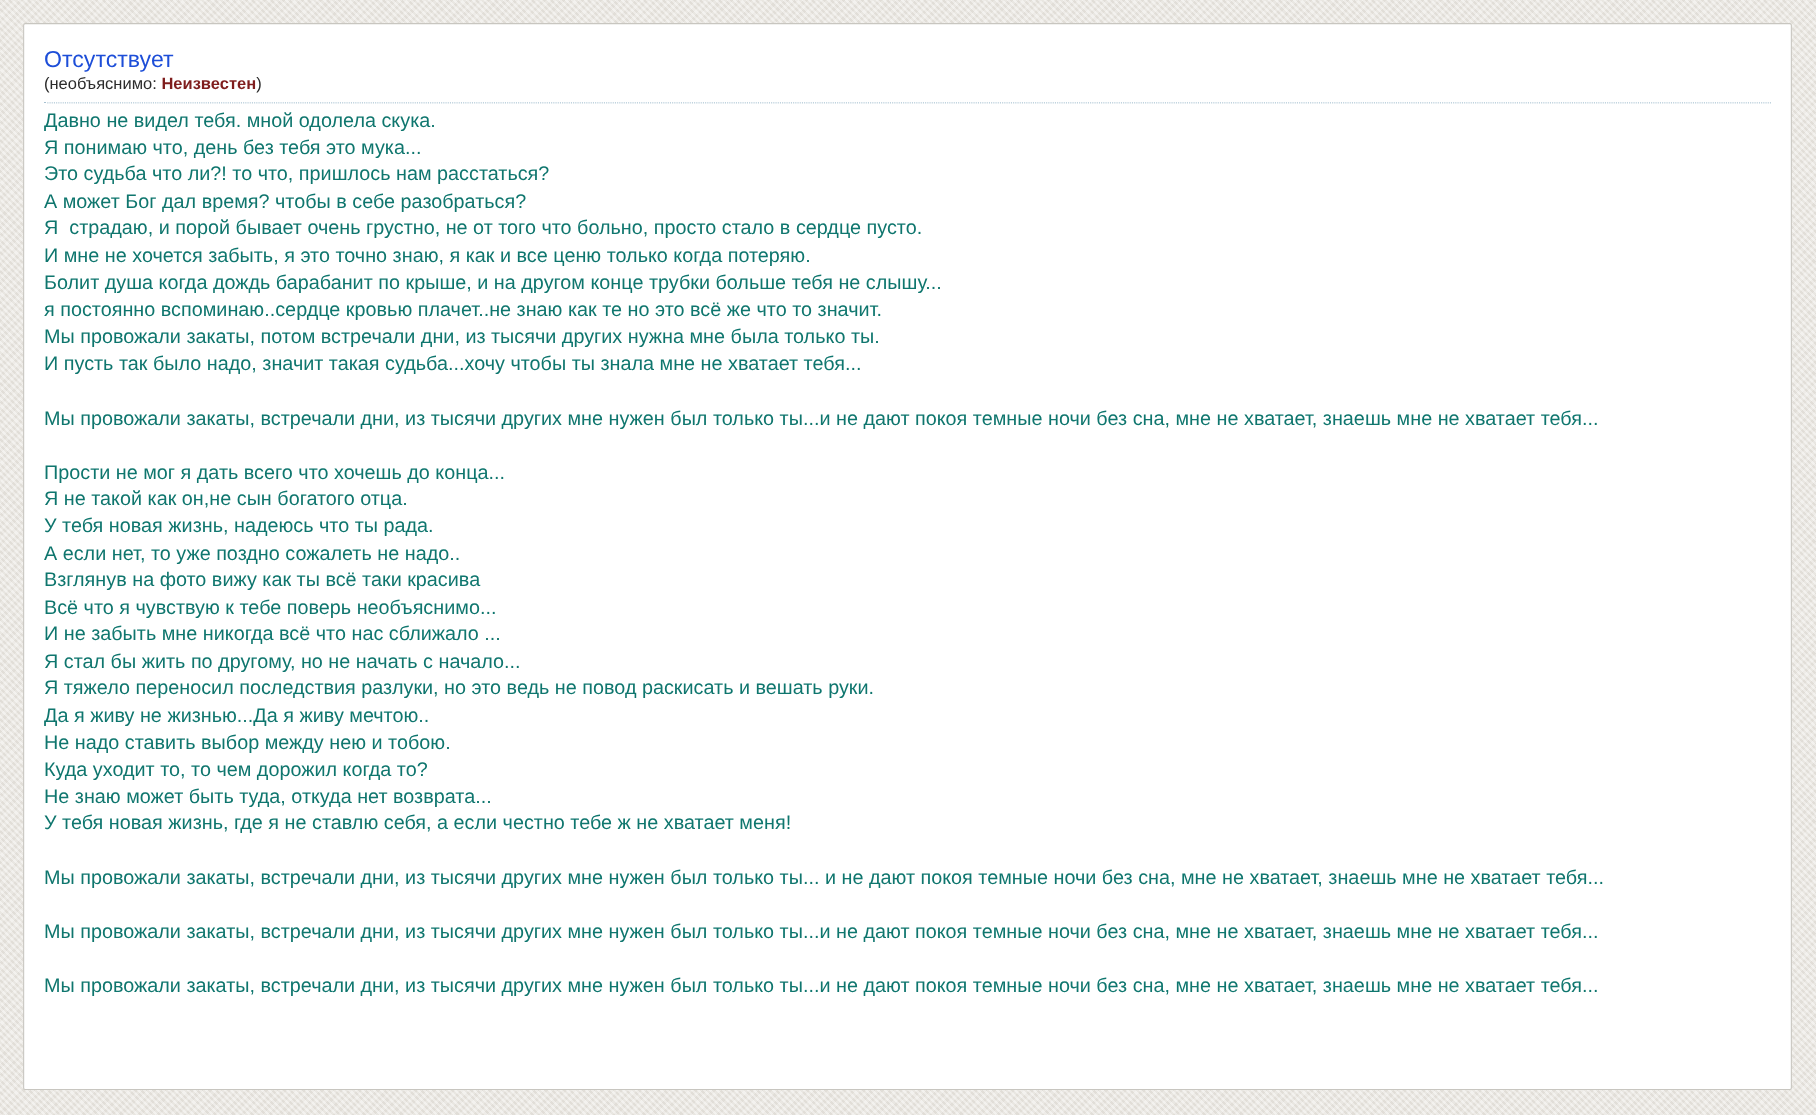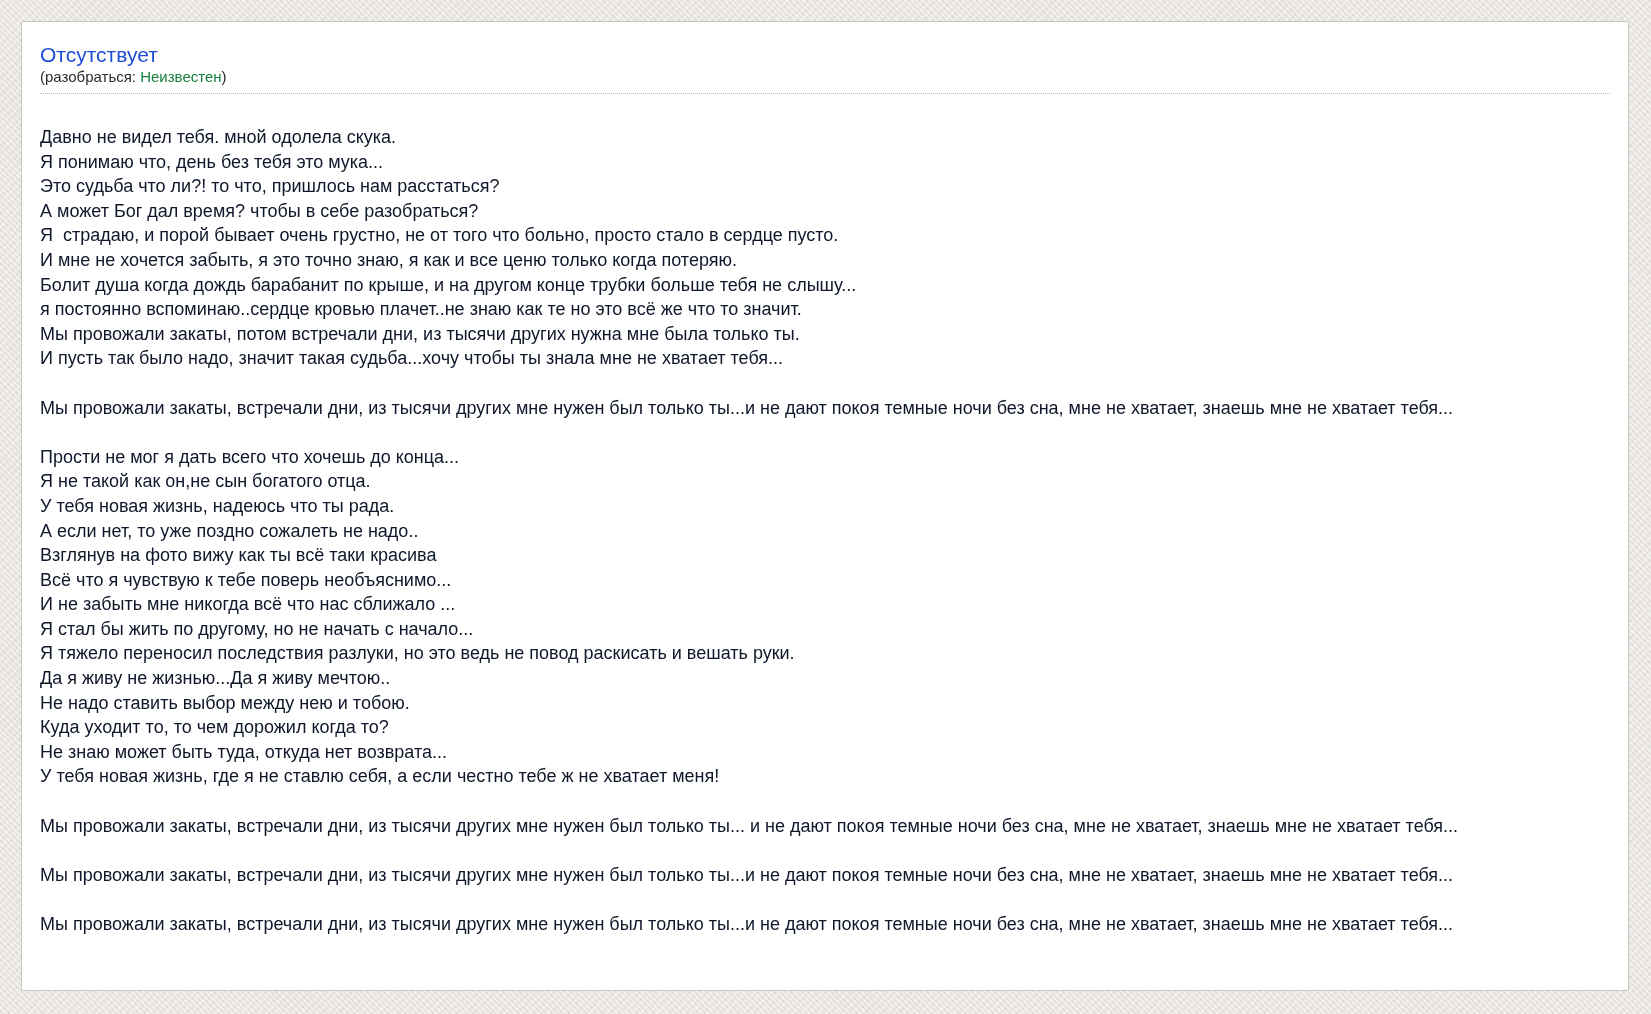--- a/index.html
+++ b/index.html
@@ -39,36 +39,37 @@
   }
   .artist-line {
     font-size: 15px;
     line-height: 19px;
     color: #2b2b2b;
     padding-bottom: 7px;
     border-bottom: 1px dotted #a6c0d0;
     white-space: pre;
   }
   .artist-link {
-    color: #15803d;
+    color: #7f1d1d;
     text-decoration: none;
     cursor: pointer;
+    font-weight: bold;
   }
   .lyrics {
-    margin-top: 31px;
+    margin-top: 3px;
     font-size: 18px;
     line-height: 24.6px;
-    color: #0f172a;
+    color: #0f766e;
     white-space: pre;
   }
   .lyrics-line {
     white-space: pre;
   }
 </style>
 </head>
 <body>
 
 <div class="card">
   <h1 class="song-title">Отсутствует</h1>
-  <div class="artist-line"><span>(разобраться: </span><a class="artist-link">Неизвестен</a><span>)</span></div>
+  <div class="artist-line"><span>(необъяснимо: </span><a class="artist-link">Неизвестен</a><span>)</span></div>
 
   <div class="lyrics"><div class="lyrics-line">Давно не видел тебя. мной одолела скука.</div><div class="lyrics-line">Я понимаю что, день без тебя это мука...</div><div class="lyrics-line">Это судьба что ли?! то что, пришлось нам расстаться?</div><div class="lyrics-line">А может Бог дал время? чтобы в себе разобраться?</div><div class="lyrics-line">Я  страдаю, и порой бывает очень грустно, не от того что больно, просто стало в сердце пусто.</div><div class="lyrics-line">И мне не хочется забыть, я это точно знаю, я как и все ценю только когда потеряю.</div><div class="lyrics-line">Болит душа когда дождь барабанит по крыше, и на другом конце трубки больше тебя не слышу...</div><div class="lyrics-line">я постоянно вспоминаю..сердце кровью плачет..не знаю как те но это всё же что то значит.</div><div class="lyrics-line">Мы провожали закаты, потом встречали дни, из тысячи других нужна мне была только ты.</div><div class="lyrics-line">И пусть так было надо, значит такая судьба...хочу чтобы ты знала мне не хватает тебя...</div><div class="lyrics-line">&nbsp;</div><div class="lyrics-line">Мы провожали закаты, встречали дни, из тысячи других мне нужен был только ты...и не дают покоя темные ночи без сна, мне не хватает, знаешь мне не хватает тебя...</div><div class="lyrics-line">&nbsp;</div><div class="lyrics-line">Прости не мог я дать всего что хочешь до конца...</div><div class="lyrics-line">Я не такой как он,не сын богатого отца.</div><div class="lyrics-line">У тебя новая жизнь, надеюсь что ты рада.</div><div class="lyrics-line">А если нет, то уже поздно сожалеть не надо..</div><div class="lyrics-line">Взглянув на фото вижу как ты всё таки красива</div><div class="lyrics-line">Всё что я чувствую к тебе поверь необъяснимо...</div><div class="lyrics-line">И не забыть мне никогда всё что нас сближало ...</div><div class="lyrics-line">Я стал бы жить по другому, но не начать с начало...</div><div class="lyrics-line">Я тяжело переносил последствия разлуки, но это ведь не повод раскисать и вешать руки.</div><div class="lyrics-line">Да я живу не жизнью...Да я живу мечтою..</div><div class="lyrics-line">Не надо ставить выбор между нею и тобою.</div><div class="lyrics-line">Куда уходит то, то чем дорожил когда то?</div><div class="lyrics-line">Не знаю может быть туда, откуда нет возврата...</div><div class="lyrics-line">У тебя новая жизнь, где я не ставлю себя, а если честно тебе ж не хватает меня!</div><div class="lyrics-line">&nbsp;</div><div class="lyrics-line">Мы провожали закаты, встречали дни, из тысячи других мне нужен был только ты... и не дают покоя темные ночи без сна, мне не хватает, знаешь мне не хватает тебя...</div><div class="lyrics-line">&nbsp;</div><div class="lyrics-line">Мы провожали закаты, встречали дни, из тысячи других мне нужен был только ты...и не дают покоя темные ночи без сна, мне не хватает, знаешь мне не хватает тебя...</div><div class="lyrics-line">&nbsp;</div><div class="lyrics-line">Мы провожали закаты, встречали дни, из тысячи других мне нужен был только ты...и не дают покоя темные ночи без сна, мне не хватает, знаешь мне не хватает тебя...</div></div>
 </div>
 
 </body></html>

